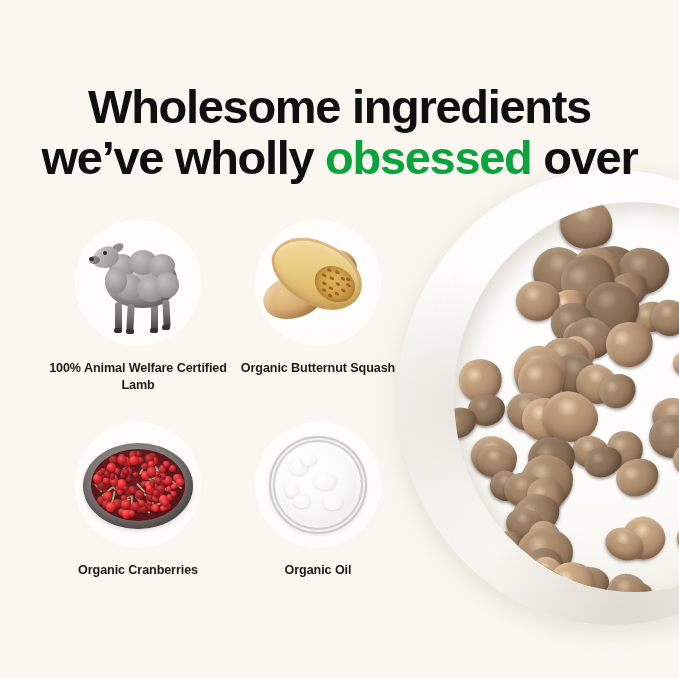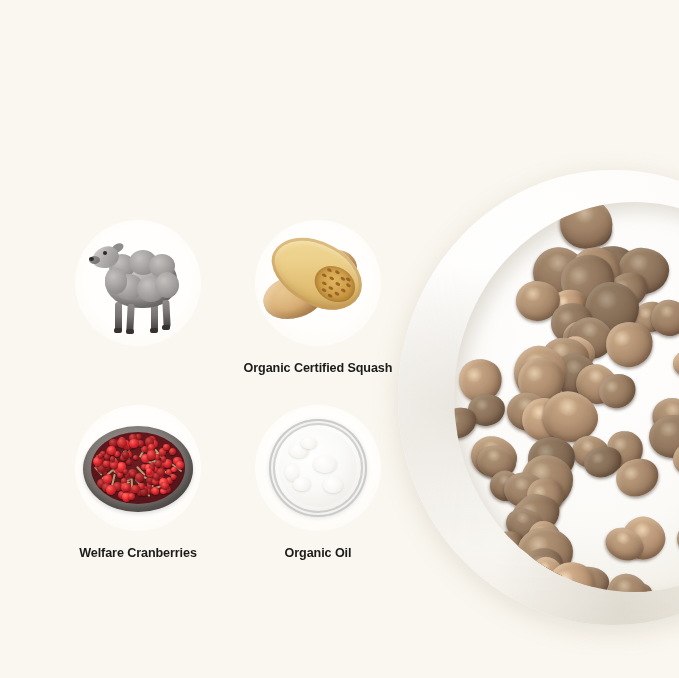--- a/index.html
+++ b/index.html
@@ -388,20 +388,24 @@
           <div class="kib" style="left: 61.4px; top: 336.2px; width: 39.4px; height: 40px; transform: rotate(-18.6deg); filter: brightness(0.89);"></div>
           <div class="kib" style="left: 66.6px; top: 344.6px; width: 30.6px; height: 32.1px; transform: rotate(13.1deg); filter: brightness(1.15);"></div>
           <div class="kib" style="left: 107.9px; top: 354.5px; width: 36.5px; height: 31.1px; transform: rotate(5.7deg); filter: brightness(0.94);"></div>
           <div class="kib" style="left: 85px; top: 350.4px; width: 45.7px; height: 46.5px; transform: rotate(-13.4deg); filter: brightness(1.18);"></div>
           <div class="kib" style="left: 154.4px; top: 371.1px; width: 34.7px; height: 28.5px; transform: rotate(-17.8deg); filter: brightness(1.07);"></div>
           <div class="kib" style="left: 142.9px; top: 362.1px; width: 40.3px; height: 39.5px; transform: rotate(14.1deg); filter: brightness(0.98);"></div>
         </div>
     </div>
   </div>
 
+  <h1 class="headline">
+    <span class="ln">Wholesome ingredients</span>
+    <span class="ln"><span>we’ve wholly </span><span class="hl-accent">obsessed</span><span> over</span></span>
+  </h1>
 
   <div class="ingredients">
 
     <div class="ing-row">
 
       <div class="ing-cell">
         <div class="ing-disc">
           <div class="sheep">
             <div class="sh-leg l1"></div>
             <div class="sh-leg l3"></div>
@@ -419,20 +423,21 @@
             <div class="sh-hoof" style="left:51px;top:109px;"></div>
             <div class="sh-hoof" style="left:75px;top:108px;"></div>
             <div class="sh-hoof" style="left:87px;top:105px;"></div>
             <div class="sh-ear"></div>
             <div class="sh-head"></div>
             <div class="sh-muzzle"></div>
             <div class="sh-nose"></div>
             <div class="sh-eye"></div>
           </div>
         </div>
+        <div class="ing-label">100% Animal Welfare Certified Lamb</div>
       </div>
 
       <div class="ing-cell">
         <div class="ing-disc">
           <div class="squash">
             <div class="sq-whole sq-back"></div>
             <div class="sq-whole sq-front"></div>
             <div class="sq-half">
               <div class="sq-cavity">
                 <div class="sq-seed" style="left:7px;top:6px;"></div>
@@ -447,21 +452,21 @@
                 <div class="sq-seed" style="left:17px;top:21px;"></div>
                 <div class="sq-seed" style="left:25px;top:23px;"></div>
                 <div class="sq-seed" style="left:12px;top:26px;"></div>
                 <div class="sq-seed" style="left:20px;top:28px;"></div>
                 <div class="sq-seed" style="left:28px;top:5px;"></div>
               </div>
               <div class="sq-rind"></div>
             </div>
           </div>
         </div>
-        <div class="ing-label">Organic Certified Squash</div>
+        <div class="ing-label">Organic Butternut Squash</div>
       </div>
 
     </div>
 
     <div class="row-gap"></div>
 
     <div class="ing-row">
 
       <div class="ing-cell">
         <div class="ing-disc">
@@ -618,21 +623,21 @@
                 <div class="berry" style="left: 6.5px; top: 20.7px; width: 5.3px; height: 5.3px; filter: brightness(0.94);"></div>
                 <div class="berry" style="left: 36.5px; top: 60.7px; width: 7.7px; height: 7.7px; filter: brightness(1.09);"></div>
                 <div class="berry" style="left: 72.3px; top: 11.8px; width: 6.5px; height: 6.5px; filter: brightness(1.09);"></div>
                 <div class="berry" style="left: 64px; top: 27.7px; width: 7.3px; height: 7.3px; filter: brightness(0.92);"></div>
                 <div class="berry" style="left: 44px; top: 41.3px; width: 8.5px; height: 8.5px; filter: brightness(0.9);"></div>
                 <div class="berry" style="left: 31.6px; top: 36.6px; width: 5.4px; height: 5.4px; filter: brightness(0.9);"></div>
                 <div class="berry" style="left: 16.2px; top: 14.4px; width: 8.4px; height: 8.4px; filter: brightness(1.16);"></div>
               </div>
           </div>
         </div>
-        <div class="ing-label">Welfare Cranberries</div>
+        <div class="ing-label">Organic Cranberries</div>
       </div>
 
       <div class="ing-cell">
         <div class="ing-disc">
           <div class="coco">
             <div class="co-jar"></div>
             <div class="co-oil">
               <div class="co-lump" style="left:10px;top:14px;width:20px;height:15px;"></div>
               <div class="co-lump" style="left:22px;top:8px;width:16px;height:12px;"></div>
               <div class="co-lump" style="left:6px;top:34px;width:14px;height:18px;"></div>

